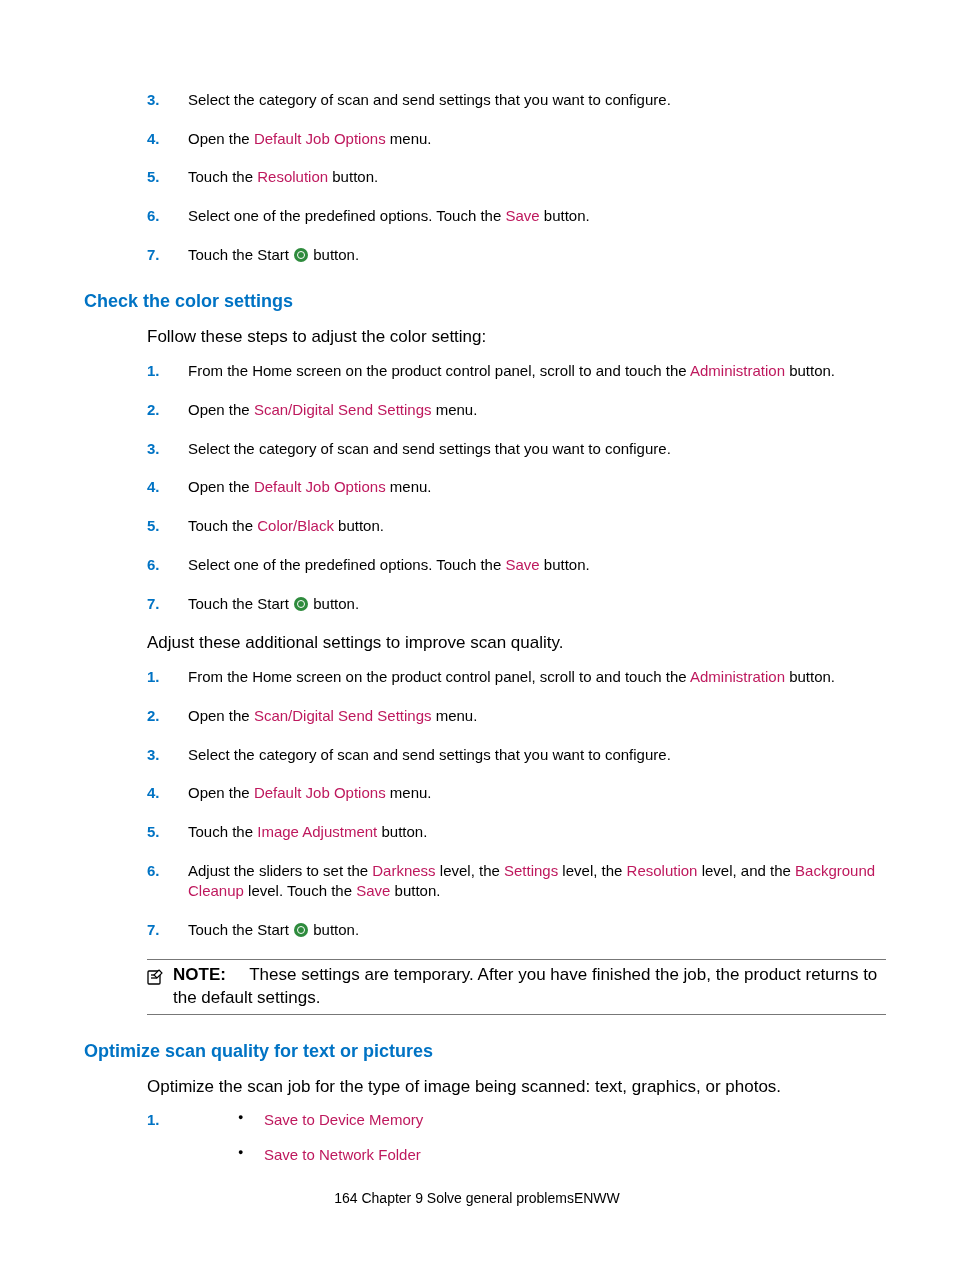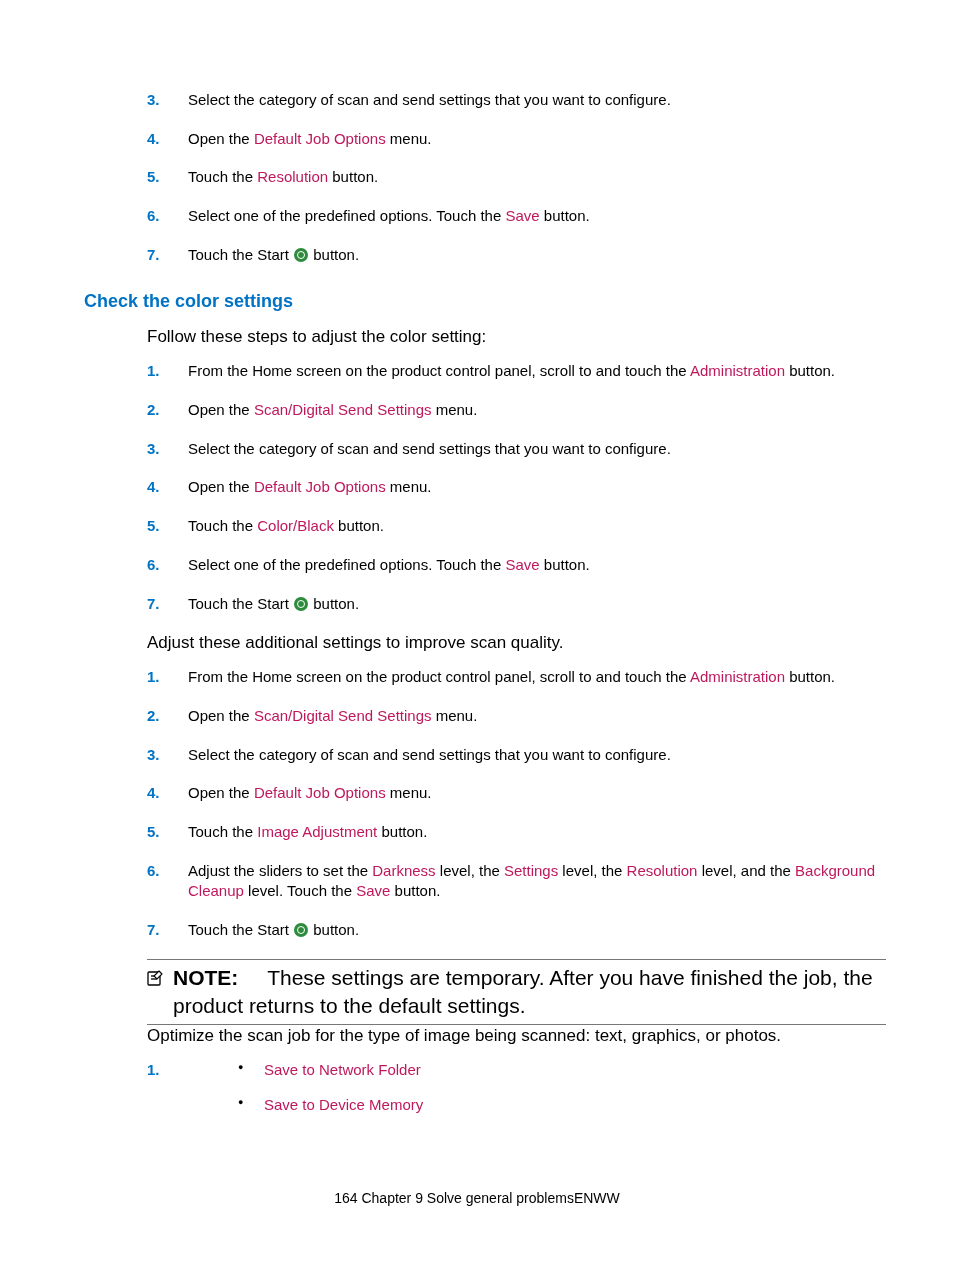--- a/index.html
+++ b/index.html
@@ -86,21 +86,21 @@
     left: 3px; right: 3px; top: 3px; bottom: 3px;
     border: 1.3px solid #fff;
     border-radius: 50%;
   }
   .note-block {
     margin: 0 0 0 79px;
     position: relative;
     border-top: 1px solid #777;
     border-bottom: 1px solid #777;
     padding: 4px 0 4px 26px;
-    font-size: 21px;
+    font-size: 17px;
     line-height: 1.35;
   }
   .note-block .note-icon {
     position: absolute;
     left: -2px;
     top: 7px;
   }
   .note-label {
     font-weight: 700;
   }
@@ -156,25 +156,26 @@
         <line x1="6" y1="8" x2="12" y2="8" stroke="#000" stroke-width="1.3"></line>
         <line x1="6" y1="11" x2="12" y2="11" stroke="#000" stroke-width="1.3"></line>
         <path d="M14 3 L17 6 L12 11 L9 8 Z" fill="#fff" stroke="#000" stroke-width="1.1"></path>
       </svg>
     </span>
     <span class="note-label">NOTE:</span>
     <span>&nbsp;&nbsp;&nbsp;</span>
     <span>These settings are temporary. After you have finished the job, the product returns to the default settings.</span>
   </div>
 
+  <h2 class="section-heading">Optimize scan quality for text or pictures</h2>
   <p class="intro">Optimize the scan job for the type of image being scanned: text, graphics, or photos.</p>
   <ol class="steps" id="s3-steps">
       <li><span class="num">1.</span><ul class="bullets">
+          <li><span class="kw">Save to Device Memory</span></li>
           <li><span class="kw">Save to Network Folder</span></li>
-          <li><span class="kw">Save to Device Memory</span></li>
         </ul></li>
     </ol>
 
   <div class="footer">
     <span>164   Chapter 9   Solve general problems</span>
     <span>ENWW</span>
   </div>
 </div>
 
 </body></html>

